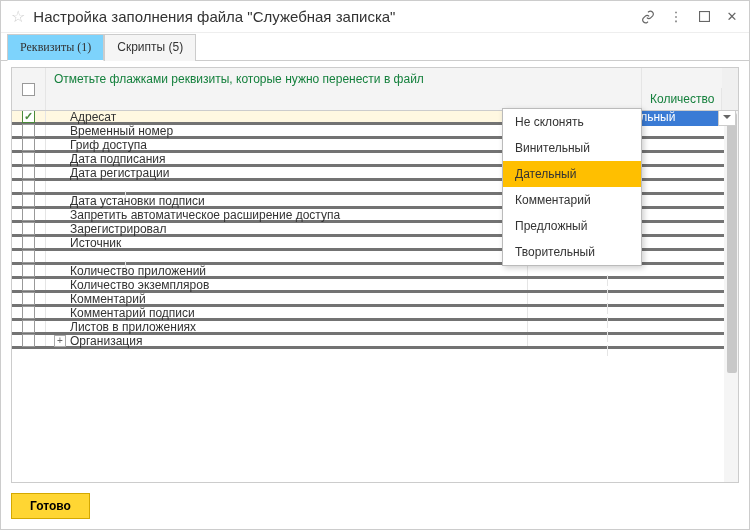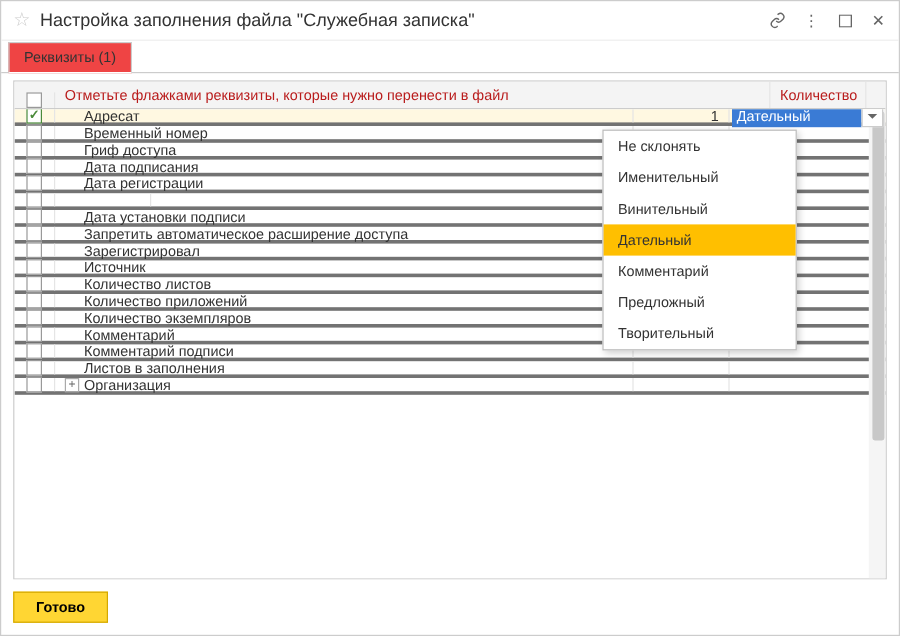--- a/index.html
+++ b/index.html
@@ -5,44 +5,44 @@
 * { box-sizing: border-box; margin: 0; padding: 0; }
 body { font-family: Arial, sans-serif; font-size: 12px; background: #fff; color: #333; width: 750px; height: 530px; overflow: hidden; }
 .window { width: 750px; height: 530px; border: 1px solid #ccc; display: flex; flex-direction: column; background: #fff; }
 .titlebar { display: flex; align-items: center; padding: 6px 10px; border-bottom: 1px solid #eee; }
 .star { color: #ccc; font-size: 16px; margin-right: 8px; cursor: pointer; }
 .title { font-size: 15px; color: #333; flex: 1; }
 .win-controls { display: flex; gap: 14px; align-items: center; }
 .win-btn { cursor: pointer; color: #666; font-size: 13px; display: inline-flex; align-items: center; justify-content: center; width: 14px; height: 14px; }
 .tabs { display: flex; border-bottom: 1px solid #ccc; padding-left: 6px; }
 .tab { padding: 5px 12px; border: 1px solid #ccc; border-bottom: none; background: #f5f5f5; cursor: pointer; margin-right: 0; font-size: 12px; position: relative; top: 1px; }
-.tab.active { background: #ef4444; border-bottom: 1px solid #fff; }
+.tab.active { background: #7dd3fc; border-bottom: 1px solid #fff; font-family: Liberation Serif, serif; }
 .content { flex: 1; padding: 6px 10px 0 10px; display: flex; flex-direction: column; overflow: hidden; }
 .grid-wrapper { border: 1px solid #ccc; flex: 1; display: flex; flex-direction: column; overflow: hidden; position: relative; }
-.grid-header { display: flex; background: #f4f4f4; border-bottom: 1px solid #ccc; font-size: 12px; color: #b91c1c; align-items: flex-end; }
+.grid-header { display: flex; background: #f4f4f4; border-bottom: 1px solid #ccc; font-size: 12px; color: #15803d; }
 .col-check { width: 34px; display: flex; align-items: center; justify-content: center; border-right: 1px solid #e5e5e5; }
 .col-name { flex: 1; padding: 4px 8px; border-right: 1px solid #e5e5e5; }
-.col-qty { width: 80px; padding: 4px 8px; text-align: left; border-right: 1px solid #e5e5e5; }
+.col-qty { width: 80px; padding: 4px 8px; text-align: left; border-right: 1px solid #e5e5e5; margin-top: 20px; }
 .col-case { width: 130px; padding: 4px 8px; }
 .col-scroll { width: 16px; background: #f0f0f0; }
 .grid-body { flex: 1; overflow-y: auto; position: relative; }
 .row { display: flex; border-bottom: 3px solid #737373; height: 14px; align-items: center; }
 .row.selected { background: #fff8e1; }
 .row .col-check { height: 100%; }
 .row .col-name { height: 100%; display: flex; align-items: center; }
 .row .col-qty { height: 100%; display: flex; align-items: center; justify-content: flex-end; padding-right: 8px; }
 .row .col-case { height: 100%; display: flex; align-items: center; position: relative; padding: 0; }
 .checkbox { width: 13px; height: 13px; border: 1px solid #999; background: #fff; display: inline-flex; align-items: center; justify-content: center; cursor: pointer; }
 .checkbox.checked { background: #fff; border-color: #4a8a3a; }
 .checkbox.checked::after { content: "✓"; color: #4a8a3a; font-size: 11px; font-weight: bold; line-height: 1; }
 .expand { width: 12px; height: 12px; border: 1px solid #aaa; display: inline-flex; align-items: center; justify-content: center; font-size: 10px; margin-right: 4px; cursor: pointer; color: #666; line-height: 1; }
 .case-input { background: #3a7bd5; color: #fff; padding: 2px 4px; flex: 1; height: 18px; margin: 2px 0 2px 2px; display: flex; align-items: center; }
 .case-dd-btn { width: 18px; height: 18px; border: 1px solid #ccc; background: #fff; display: flex; align-items: center; justify-content: center; cursor: pointer; margin: 2px 2px 2px 0; }
 .case-dd-btn::after { content: ""; border-left: 4px solid transparent; border-right: 4px solid transparent; border-top: 4px solid #666; }
-.dropdown { position: absolute; top: 108px; left: 502px; width: 162px; background: #fff; border: 1px solid #bbb; box-shadow: 2px 2px 6px rgba(0,0,0,0.2); z-index: 100; }
+.dropdown { position: absolute; top: 108px; left: 502px; width: 140px; background: #fff; border: 1px solid #bbb; box-shadow: 2px 2px 6px rgba(0,0,0,0.2); z-index: 100; }
 .dd-item { padding: 6px 12px; cursor: pointer; font-size: 12px; }
 .dd-item.highlight { background: #ffbf00; }
 .footer { padding: 10px; text-decoration: underline; }
 .ready-btn { background: #ffd633; border: 1px solid #d4a800; padding: 5px 18px; font-size: 12px; font-weight: bold; cursor: pointer; }
 .scrollbar-v { position: absolute; right: 0; top: 0; bottom: 0; width: 14px; background: #f5f5f5; }
 .scrollbar-thumb { position: absolute; right: 1px; top: 2px; width: 10px; height: 70%; background: #c8c8c8; border-radius: 2px; }
 .hdr-check { width:13px; height:13px; border:1px solid #999; background:#fff; }
 </style>
 </head>
 <body>
@@ -63,20 +63,21 @@
         <svg width="11" height="11" viewBox="0 0 10 10">
             <rect x="0.5" y="0.5" width="9" height="9" fill="none" stroke="#666" stroke-width="1"></rect>
           </svg>
       </span>
       <span class="win-btn">✕</span>
     </div>
   </div>
 
   <div class="tabs">
     <div class="tab active">Реквизиты (1)</div>
+    <div class="tab">Скрипты (5)</div>
   </div>
 
   <div class="content">
     <div class="grid-wrapper">
       <div class="grid-header">
         <div class="col-check">
             <span class="hdr-check"></span>
           </div>
         <div class="col-name">Отметьте флажками реквизиты, которые нужно перенести в файл</div>
         <div class="col-qty">Количество</div>
@@ -192,24 +193,20 @@
               <span style="width: 16px; display: inline-block;"></span>
               <span>Источник</span>
             </div>
             <div class="col-qty"></div>
             <div class="col-case"></div>
           </div>
           <div class="row">
             <div class="col-check">
               <span class="checkbox"></span>
             </div>
-            <div class="col-name">
-              <span style="width: 16px; display: inline-block;"></span>
-              <span>Количество листов</span>
-            </div>
             <div class="col-qty"></div>
             <div class="col-case"></div>
           </div>
           <div class="row">
             <div class="col-check">
               <span class="checkbox"></span>
             </div>
             <div class="col-name">
               <span style="width: 16px; display: inline-block;"></span>
               <span>Количество приложений</span>
@@ -249,21 +246,21 @@
             </div>
             <div class="col-qty"></div>
             <div class="col-case"></div>
           </div>
           <div class="row">
             <div class="col-check">
               <span class="checkbox"></span>
             </div>
             <div class="col-name">
               <span style="width: 16px; display: inline-block;"></span>
-              <span>Листов в заполнения</span>
+              <span>Листов в приложениях</span>
             </div>
             <div class="col-qty"></div>
             <div class="col-case"></div>
           </div>
           <div class="row">
             <div class="col-check">
               <span class="checkbox"></span>
             </div>
             <div class="col-name">
               <span class="expand">+</span>
@@ -271,21 +268,20 @@
             </div>
             <div class="col-qty"></div>
             <div class="col-case"></div>
           </div>
         </div>
     </div>
   </div>
 
   <div class="dropdown" id="dropdown">
       <div class="dd-item">Не склонять</div>
-      <div class="dd-item">Именительный</div>
       <div class="dd-item">Винительный</div>
       <div class="dd-item highlight">Дательный</div>
       <div class="dd-item">Комментарий</div>
       <div class="dd-item">Предложный</div>
       <div class="dd-item">Творительный</div>
     </div>
 
   <div class="footer">
     <button class="ready-btn">Готово</button>
   </div>

